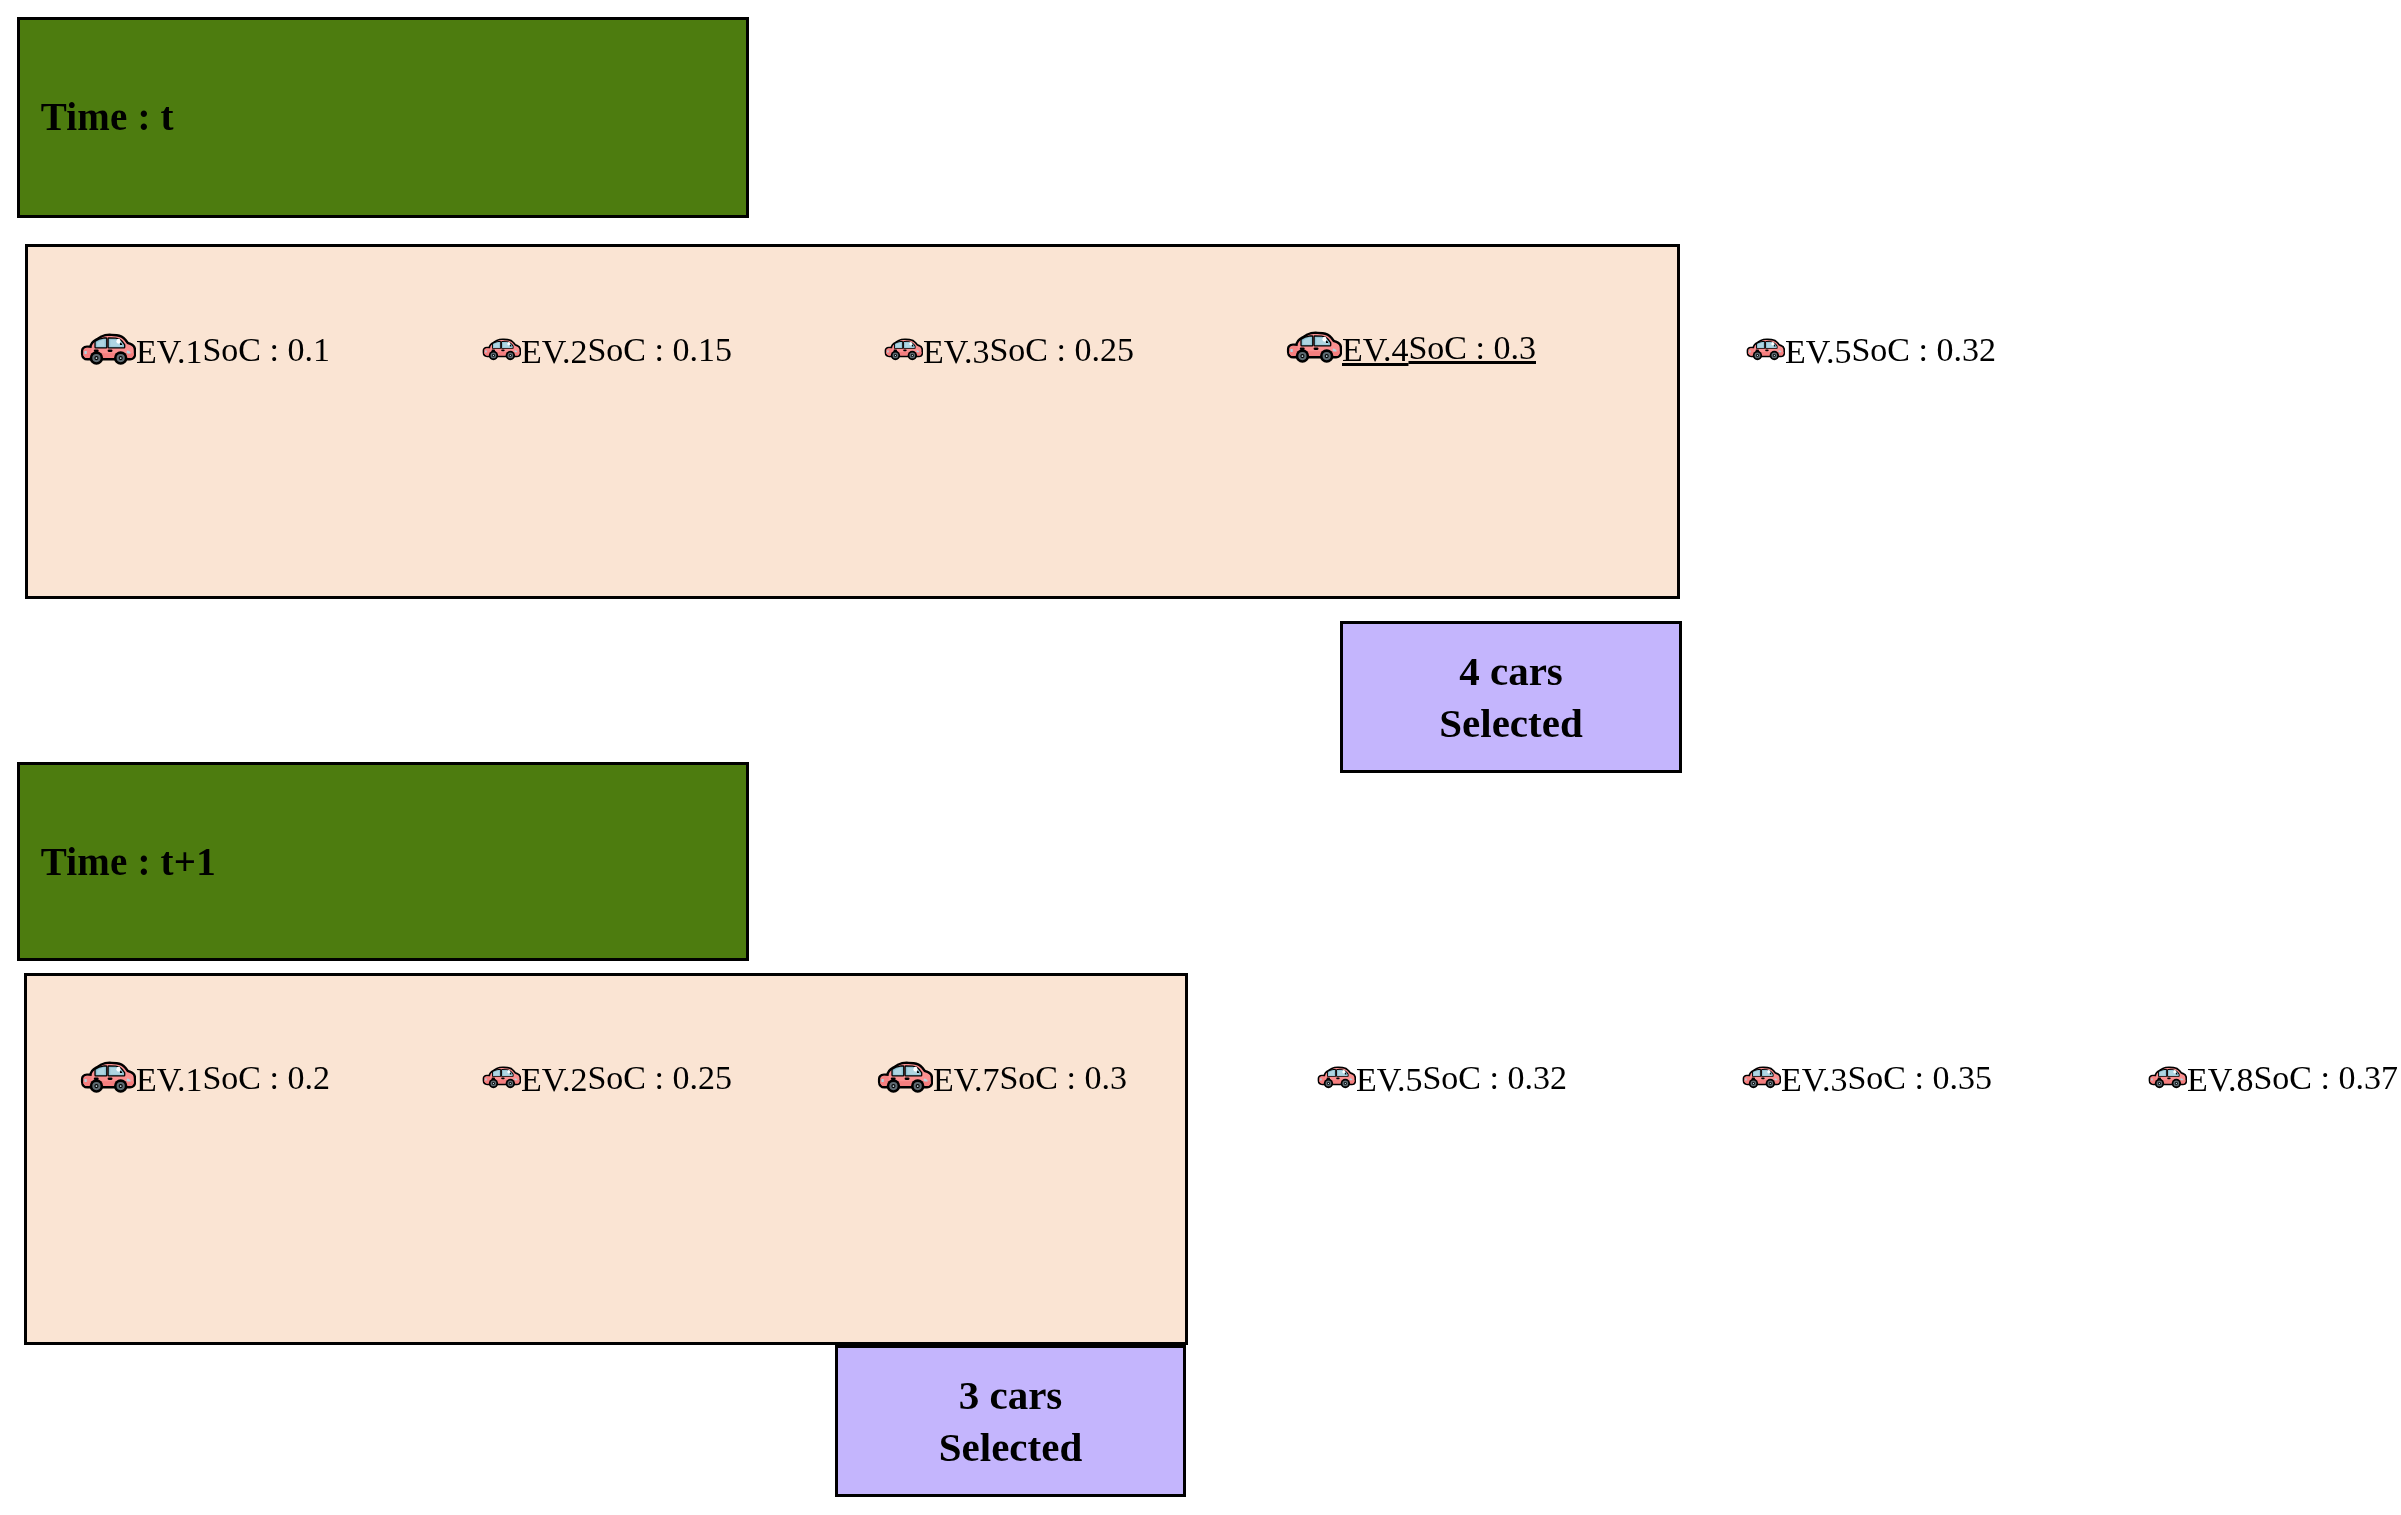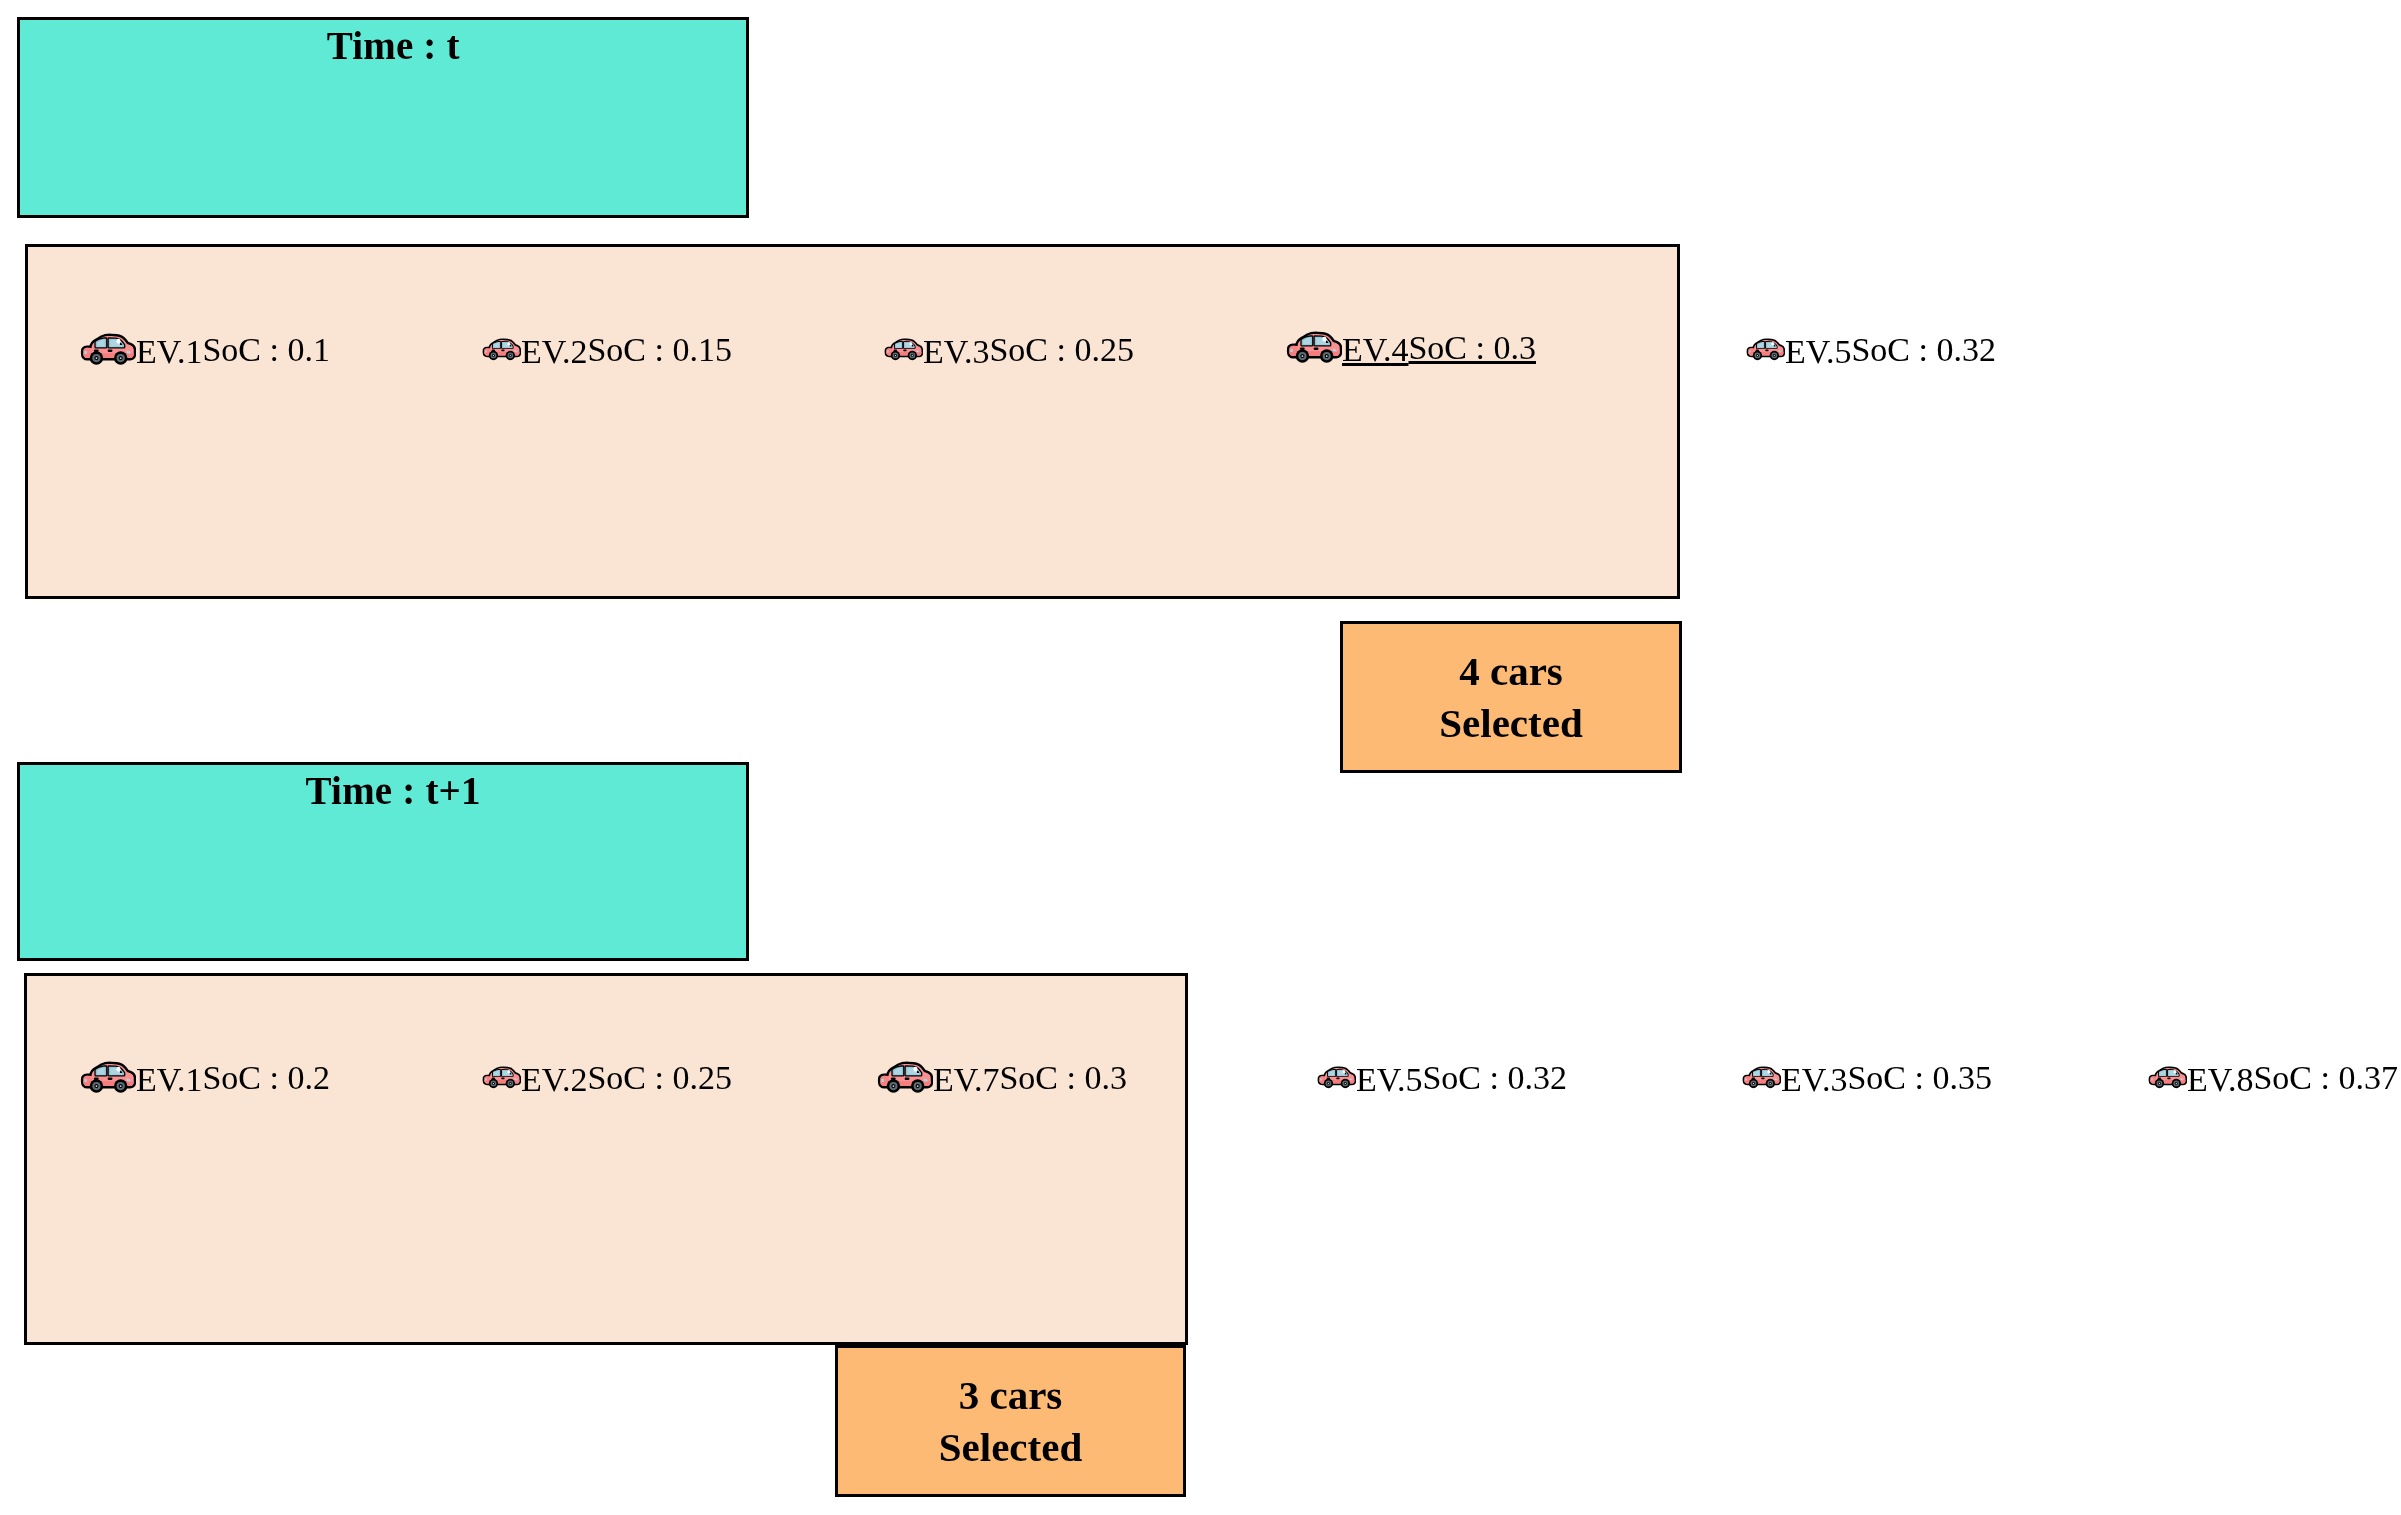--- a/index.html
+++ b/index.html
@@ -7,23 +7,23 @@
     width:2401px;height:1516px;position:relative;overflow:hidden;
     font-family:"Liberation Serif","DejaVu Serif",serif;
     color:#000000;
   }
   .stage{position:absolute;left:0;top:0;width:2401px;height:1516px;}
 
   
   .info-box{
     position:absolute;
     border:3.8px solid #000;
-    background:#5eead4;
+    background:#4d7c0f;
     box-sizing:border-box;
-    display:flex;flex-direction:row;justify-content:center;
+    display:flex;flex-direction:column;justify-content:center;
     padding-left:21px;
     font-weight:bold;
   }
   .info-box .line{
     font-size:39px;
     line-height:1.32;
     letter-spacing:0.2px;
     white-space:nowrap;
   }
 
@@ -32,21 +32,21 @@
     position:absolute;
     background:#FAE4D3;
     border:3.8px solid #000;
     box-sizing:border-box;
   }
 
   
   .callout{
     position:absolute;
     border:3.8px solid #000;
-    background:#fdba74;
+    background:#c4b5fd;
     box-sizing:border-box;
     display:flex;flex-direction:column;
     align-items:center;justify-content:center;
     font-weight:bold;
   }
   .callout .line{
     font-size:41px;line-height:1.28;white-space:nowrap;
   }
 
   

